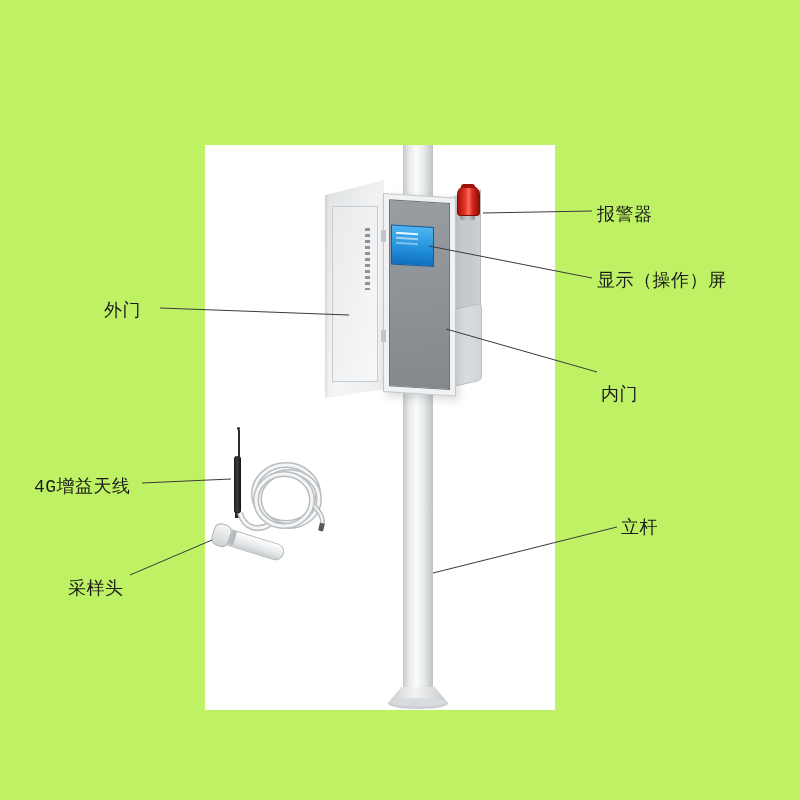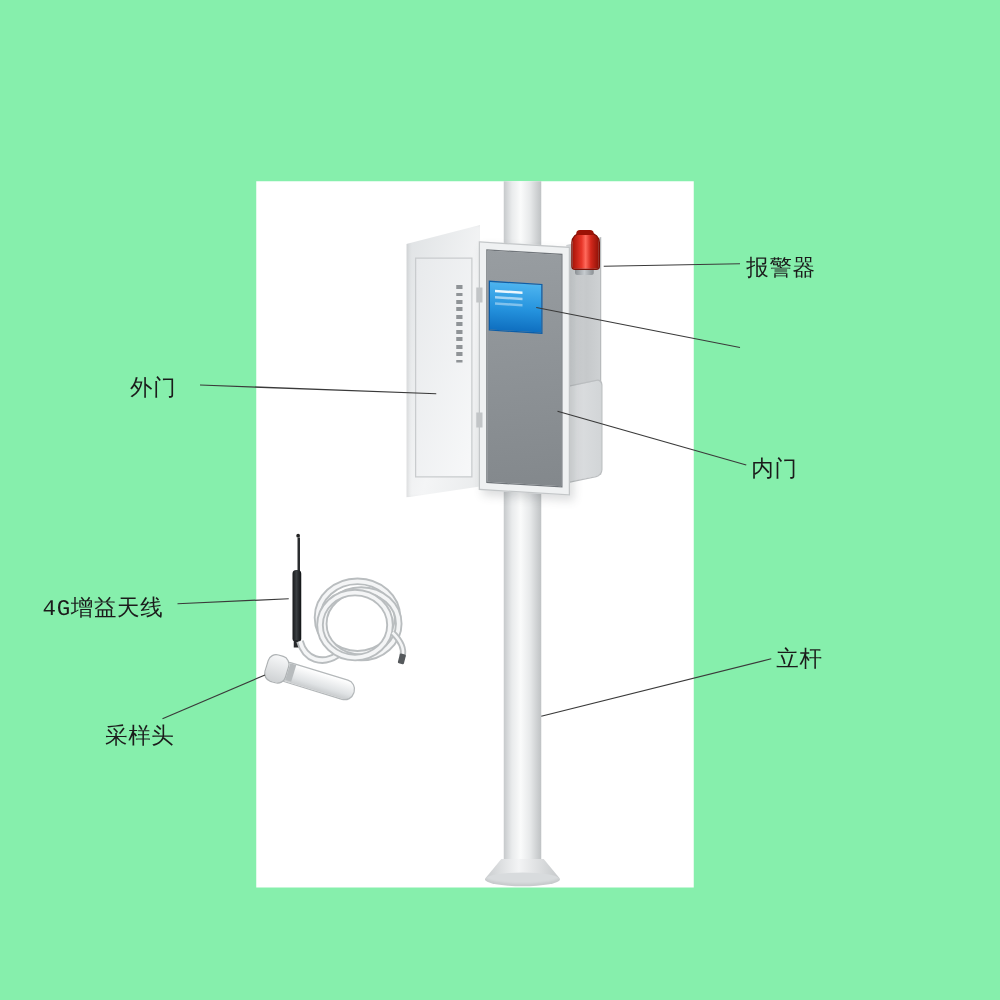--- a/index.html
+++ b/index.html
@@ -1,18 +1,18 @@
 <!DOCTYPE html>
 <html><head>
 <meta charset="utf-8">
 <style>
   html,body{margin:0;padding:0;}
   .canvas{
     position:relative;width:800px;height:800px;overflow:hidden;
-    background:#86efac;
+    background:#bef264;
     font-family:"Liberation Sans","DejaVu Sans",sans-serif;
   }
   .stage{position:absolute;left:205px;top:145px;width:350px;height:565px;background:#ffffff;}
 
   
   .pole{position:absolute;left:403px;top:145px;width:30px;height:545px;z-index:1;
     background:linear-gradient(90deg,#c6c9cb 0%,#e9ebec 22%,#fafbfb 45%,#e7e9ea 70%,#bfc2c4 100%);}
   .pole-flange{position:absolute;left:388px;top:687px;width:60px;height:16px;z-index:1;
     clip-path:polygon(22% 0,78% 0,100% 100%,0 100%);
     background:linear-gradient(90deg,#c9ccce,#f3f4f5 45%,#c5c8ca);}
@@ -77,23 +77,23 @@
     border:1px solid #aeb2b4;border-radius:7px;}
   .sampler-band{position:absolute;left:18px;top:5px;width:5px;height:14px;background:#b7bbbd;}
 
   
   .lines{position:absolute;left:0;top:0;width:800px;height:800px;z-index:5;pointer-events:none;}
   .callout{position:absolute;z-index:6;font-size:18px;color:#1b1b1b;white-space:nowrap;
     letter-spacing:.5px;}
   .lbl-alarm{left:597px;top:202px;}
   .lbl-display{left:597px;top:268px;}
   .lbl-outer-door{left:104px;top:298px;text-align:center;}
-  .lbl-inner-door{left:601px;top:363px;}
+  .lbl-inner-door{left:601px;top:382px;}
   .lbl-antenna{left:34px;top:474px;font-family:Liberation Mono, monospace;}
-  .lbl-sampler{left:84px;top:576px;}
+  .lbl-sampler{left:68px;top:576px;}
   .lbl-pole{left:621px;top:515px;font-family:Liberation Mono, monospace;}
 </style>
 </head>
 <body>
 
 <div class="canvas">
 
   <div class="stage"></div>
 
   <div class="pole"></div>
@@ -149,19 +149,20 @@
     <line x1="483" y1="213" x2="592" y2="211" stroke="#3a3a3a" stroke-width="1"></line>
     <line x1="429" y1="246" x2="592" y2="278" stroke="#3a3a3a" stroke-width="1"></line>
     <line x1="160" y1="308" x2="349" y2="315" stroke="#3a3a3a" stroke-width="1"></line>
     <line x1="446" y1="329" x2="597" y2="372" stroke="#3a3a3a" stroke-width="1"></line>
     <line x1="142" y1="483" x2="231" y2="479" stroke="#3a3a3a" stroke-width="1"></line>
     <line x1="130" y1="575" x2="212" y2="540" stroke="#3a3a3a" stroke-width="1"></line>
     <line x1="617" y1="527" x2="433" y2="573" stroke="#3a3a3a" stroke-width="1"></line>
   </svg>
 
   <div class="callout lbl-alarm">报警器</div>
+  <div class="callout lbl-display">显示（操作）屏</div>
   <div class="callout lbl-outer-door">外门</div>
   <div class="callout lbl-inner-door">内门</div>
   <div class="callout lbl-antenna">4G增益天线</div>
   <div class="callout lbl-sampler">采样头</div>
   <div class="callout lbl-pole">立杆</div>
 
 </div>
 
 </body></html>

